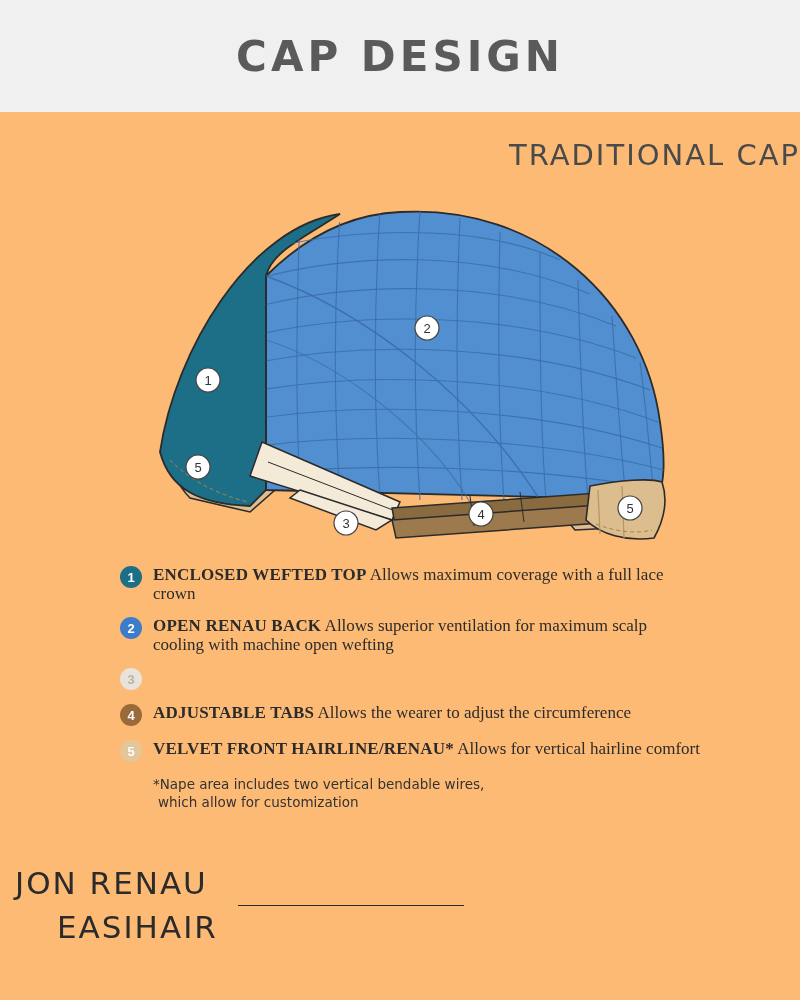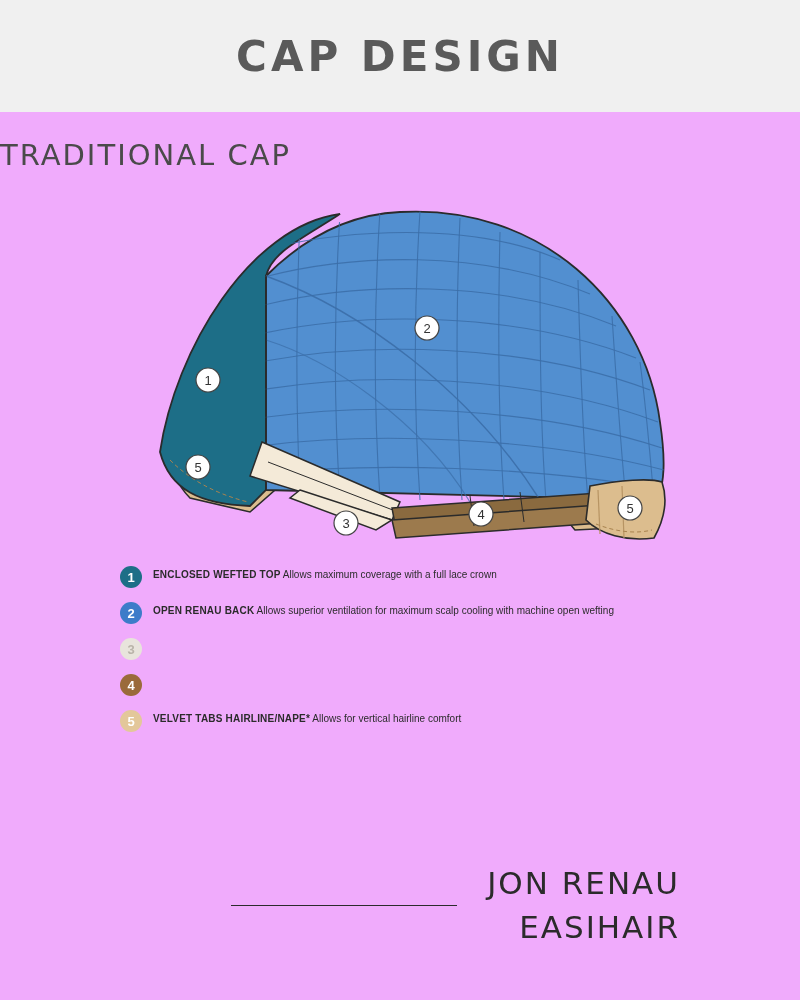--- a/index.html
+++ b/index.html
@@ -10,21 +10,21 @@
     width: 800px;
     height: 1000px;
     background: #ffffff;
     font-family: "Liberation Sans", sans-serif;
     overflow: hidden;
   }
   .page {
     position: relative;
     width: 800px;
     height: 1000px;
-    background: #f0abfc;
+    background: #fdba74;
   }
 
   
   .header {
     position: absolute;
     left: 0;
     top: 0;
     width: 800px;
     height: 112px;
     background: #f0f0f0;
@@ -39,21 +39,21 @@
     color: #5a5a5a;
     font-family: "DejaVu Sans", sans-serif;
   }
 
   
   .subtitle {
     position: absolute;
     left: 0;
     top: 138px;
     width: 800px;
-    text-align: left;
+    text-align: right;
     font-size: 29px;
     letter-spacing: 2px;
     color: #4a4a4a;
     font-family: "DejaVu Sans", sans-serif;
   }
 
   
   .illustration {
     position: absolute;
     left: 0;
@@ -83,24 +83,24 @@
     font-size: 13px;
     font-weight: bold;
     display: flex;
     align-items: center;
     justify-content: center;
     margin-right: 11px;
     margin-top: 1px;
     font-family: "Liberation Sans", sans-serif;
   }
   .legend-text {
-    font-size: 10px;
+    font-size: 17px;
     line-height: 19px;
     color: #2b2b2b;
-    font-family: Liberation Sans, sans-serif;
+    font-family: Liberation Serif, serif;
   }
   .legend-term {
     font-weight: bold;
     letter-spacing: 0.2px;
   }
   .legend-desc {
     font-weight: normal;
   }
   .footnote {
     margin-top: 6px;
@@ -111,24 +111,24 @@
     font-family: "DejaVu Sans", sans-serif;
   }
   .footnote .fn-line2 {
     display: block;
     margin-left: 5px;
   }
 
   
   .brand {
     position: absolute;
-    left: 8px;
+    left: 15px;
     top: 865px;
     width: 672px;
-    text-align: right;
+    text-align: left;
   }
   .brand-top {
     font-size: 31px;
     letter-spacing: 2px;
     color: #2b2b2b;
     font-family: "DejaVu Sans", sans-serif;
   }
   .brand-rule {
     width: 226px;
     height: 1px;
@@ -280,30 +280,38 @@
         <span class="legend-desc">Allows superior ventilation for maximum scalp cooling with machine open wefting</span>
       </div>
     </div>
 
     <div class="legend-row">
       <div class="badge" style="background:#e8e4dc;color:#b9b4a9">3</div>
     </div>
 
     <div class="legend-row">
       <div class="badge" style="background:#9a6a3a">4</div>
+      <div class="legend-text">
+        <span class="legend-term">ADJUSTABLE TABS</span>
+        <span class="legend-desc">Allows the wearer to adjust the circumference</span>
+      </div>
     </div>
 
     <div class="legend-row">
       <div class="badge" style="background:#e3c79a">5</div>
       <div class="legend-text">
-        <span class="legend-term">VELVET TABS HAIRLINE/NAPE*</span>
+        <span class="legend-term">VELVET FRONT HAIRLINE/RENAU*</span>
         <span class="legend-desc">Allows for vertical hairline comfort</span>
       </div>
     </div>
 
+    <div class="footnote">
+      <span>*Nape area includes two vertical bendable wires,</span>
+      <span class="fn-line2">which allow for customization</span>
+    </div>
   </div>
 
   <div class="brand">
     <div class="brand-top">JON RENAU</div>
     <div class="brand-rule"></div>
     <div class="brand-bottom">EASIHAIR</div>
   </div>
 
 </div>
 

